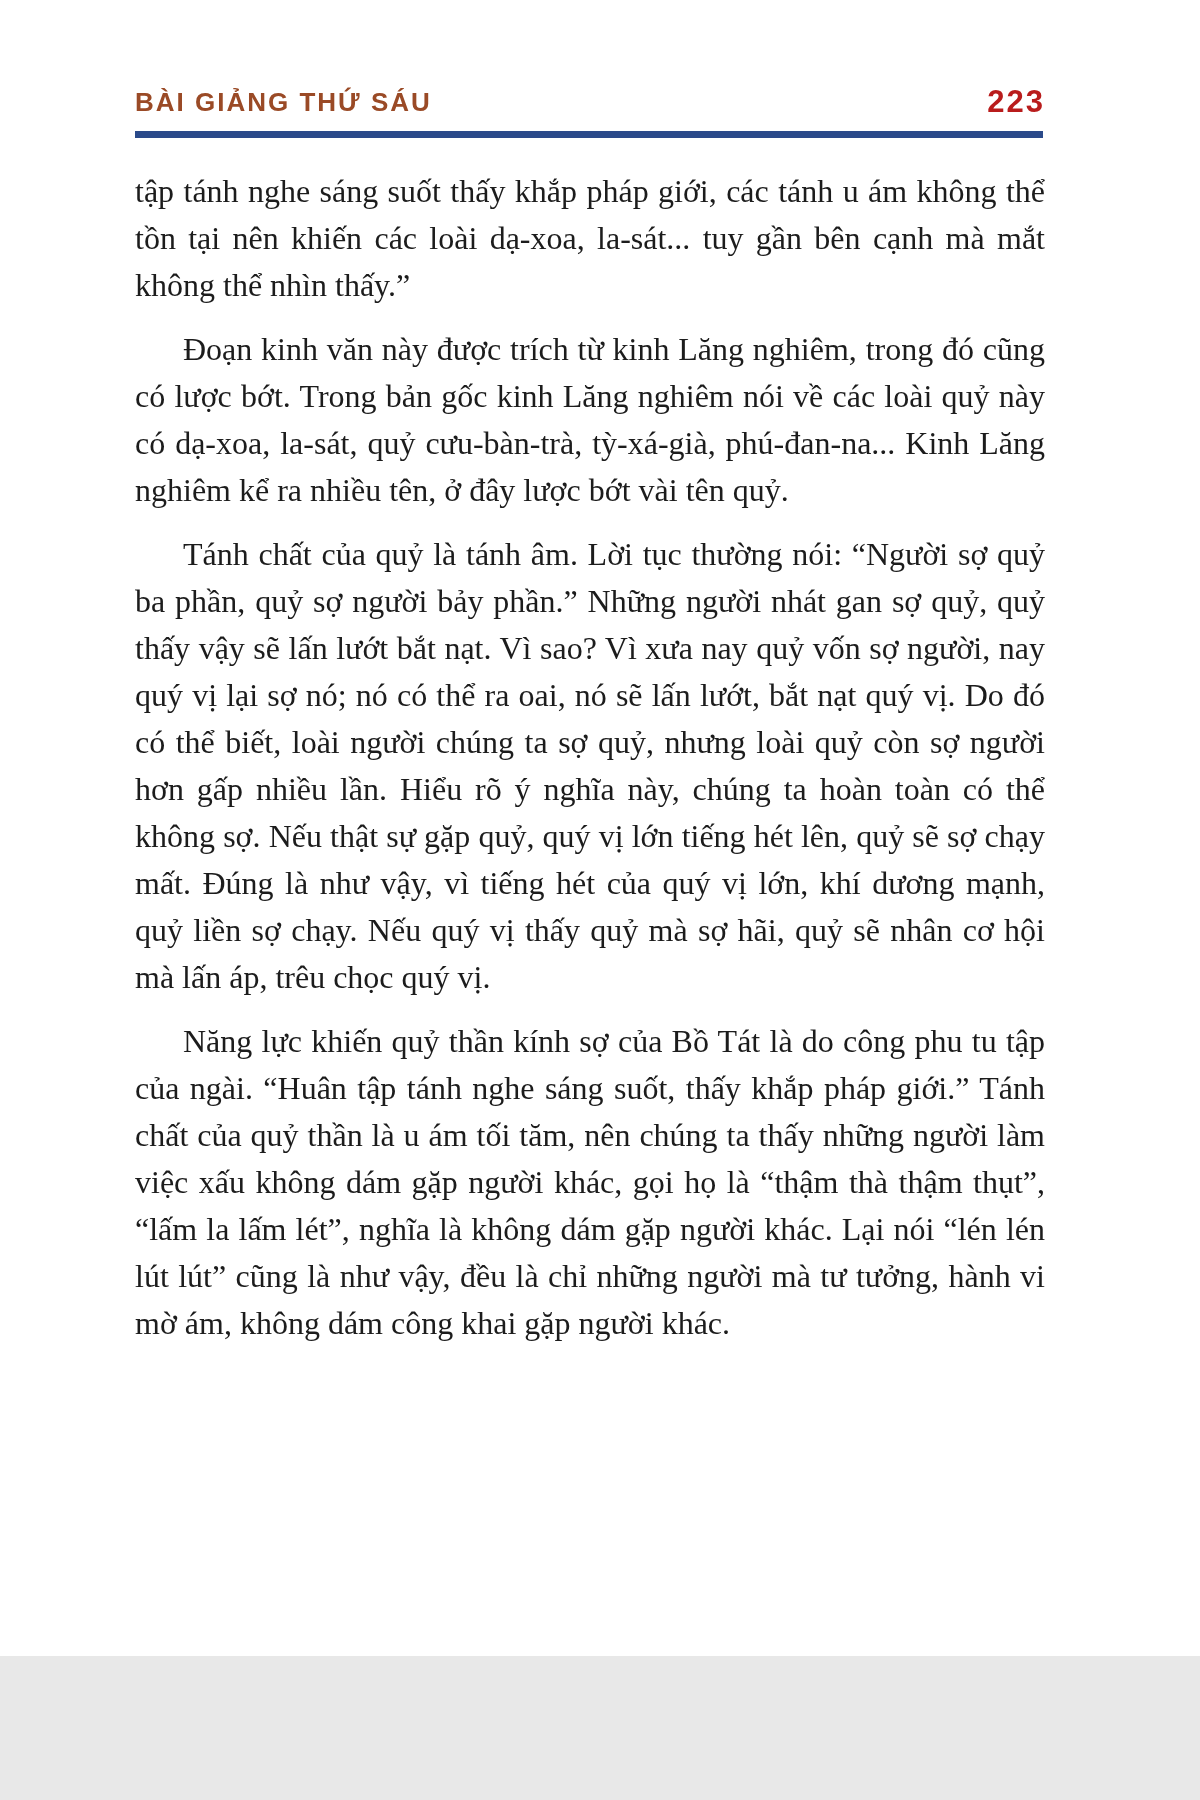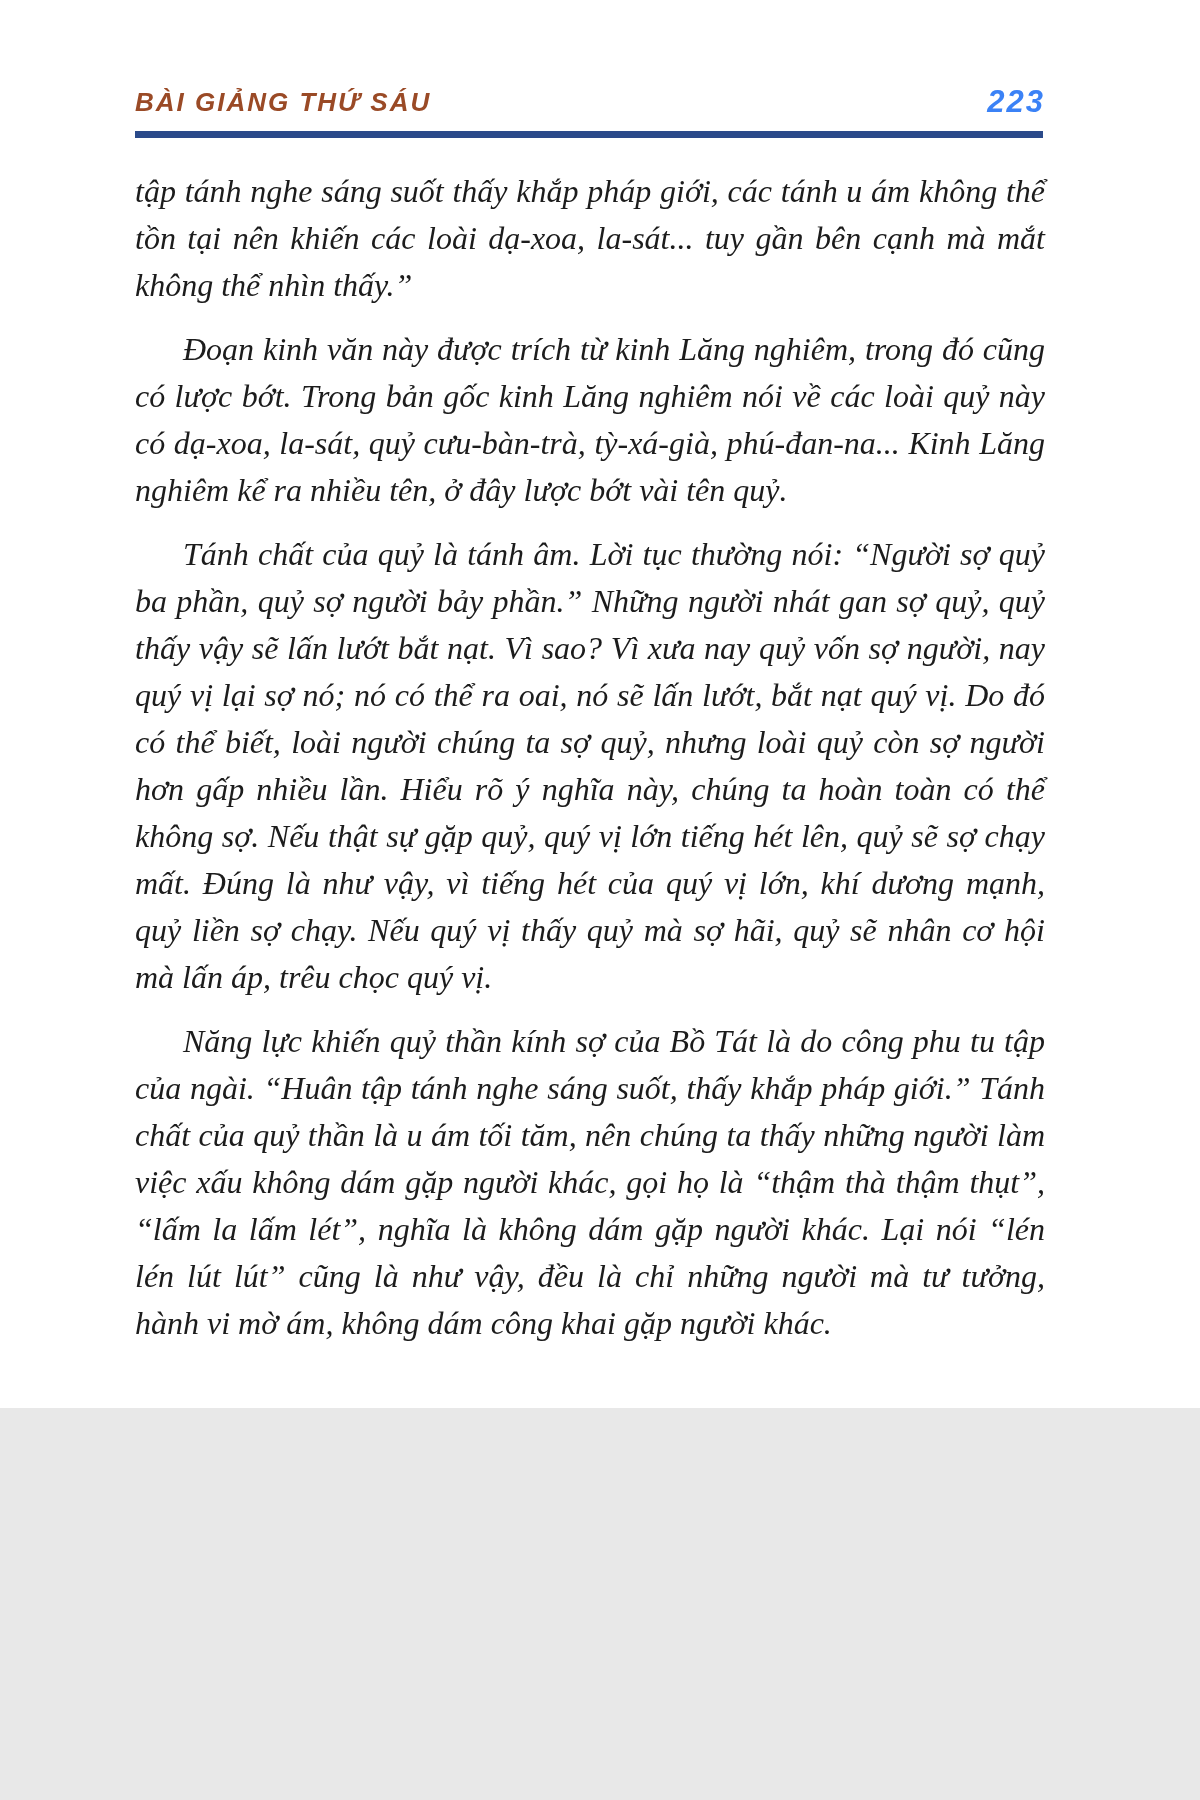--- a/index.html
+++ b/index.html
@@ -9,25 +9,24 @@
     --page_bg:#ffffff;
   }
   html,body{margin:0;padding:0;}
   body{
     background:#e8e8e8;
     font-family:"Liberation Serif", serif;
   }
   .page{
     position:relative;
     width:1200px;
-    height:1408px;
+    height:1656px;
     margin:0 auto;
     background:var(--page_bg);
     overflow:hidden;
-    font-style:italic;
   }
   .header-row{
     position:absolute;
     left:135px;
     top:86px;
     width:910px;
     display:flex;
     justify-content:space-between;
     align-items:flex-end;
   }
@@ -37,21 +36,21 @@
     font-size:26px;
     letter-spacing:2px;
     color:var(--title_color);
     line-height:1.1;
   }
   .page-number{
     font-family:"Liberation Sans", sans-serif;
     font-weight:bold;
     font-size:31px;
     letter-spacing:2px;
-    color:#3b82f6;
+    color:#b91c1c;
     line-height:1.0;
   }
   .header-rule{
     position:absolute;
     left:135px;
     top:131px;
     width:908px;
     height:7px;
     background:var(--rule_color);
   }

